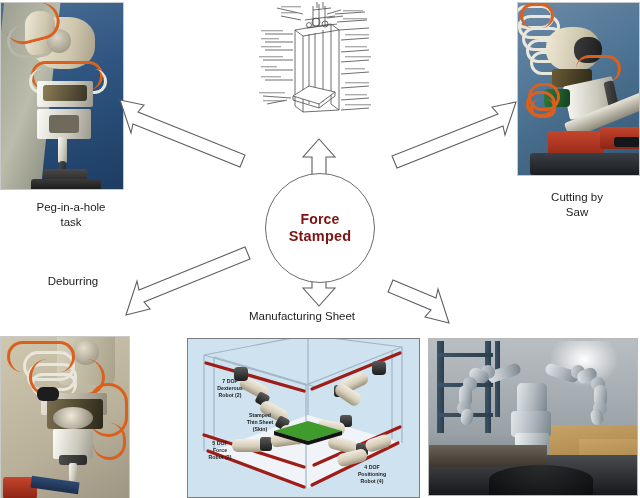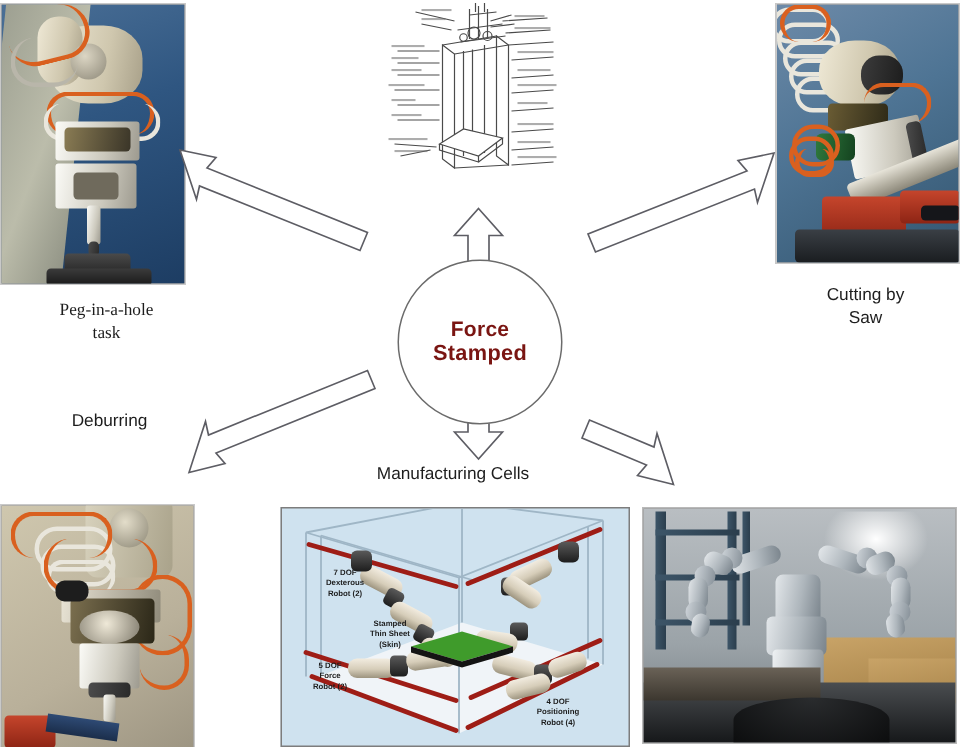--- a/index.html
+++ b/index.html
@@ -56,21 +56,21 @@
     color:#7a1512;font-weight:bold;line-height:1.18;z-index:6;}
   #center-node div{font-size:14.5px;letter-spacing:.2px;white-space:nowrap;}
   #center-node .l1{font-size:14px;}
   #center-node .l3{font-size:14px;}
 
   
   .label{position:absolute;font-size:11.5px;color:#1d1d1d;text-align:center;
          line-height:1.28;white-space:pre-line;}
   #label-elevator{left:222px;top:122px;width:196px;}
   #label-cells{left:212px;top:309px;width:180px;}
-  #label-peg{left:8px;top:200px;width:126px;font-family:Liberation Serif, serif;}
+  #label-peg{left:8px;top:200px;width:126px;}
   #label-deburring{left:14px;top:274px;width:118px;}
   #label-saw{left:516px;top:190px;width:122px;}
   #label-multiarm{left:464px;top:274px;width:140px;}
 
   
   #arrows{position:absolute;left:0;top:0;width:640px;height:498px;z-index:4;}
   .arrow-shape{fill:#ffffff;stroke:#5d5d64;stroke-width:1.1;stroke-linejoin:miter;}
 </style>
 </head>
 <body>
@@ -385,15 +385,15 @@
   <div id="center-node">
     <div class="l1">Force</div>
     <div class="l2">Stamped</div>
   </div>
 
   <div class="label" id="label-peg">Peg-in-a-hole
 task</div>
   <div class="label" id="label-deburring">Deburring</div>
   <div class="label" id="label-saw">Cutting by
 Saw</div>
-  <div class="label" id="label-cells">Manufacturing Cells</div>
+  <div class="label" id="label-cells">Manufacturing Sheet</div>
 
 </div>
 
 </body></html>

